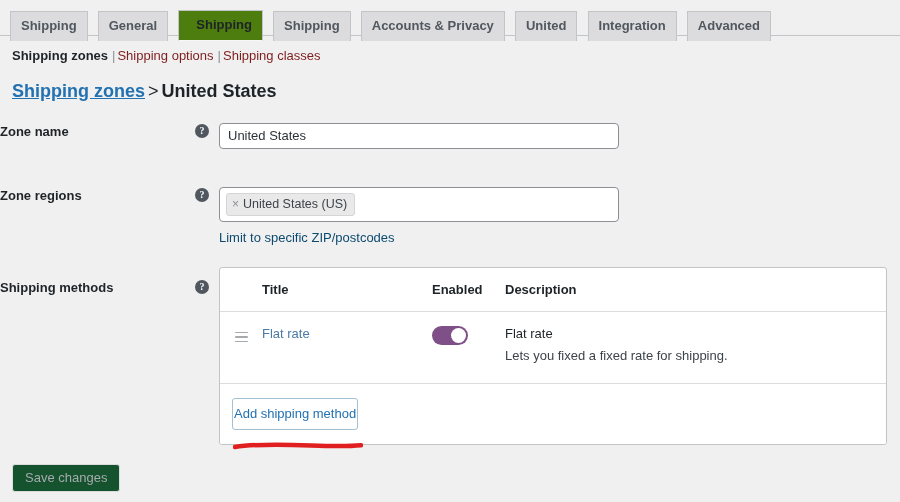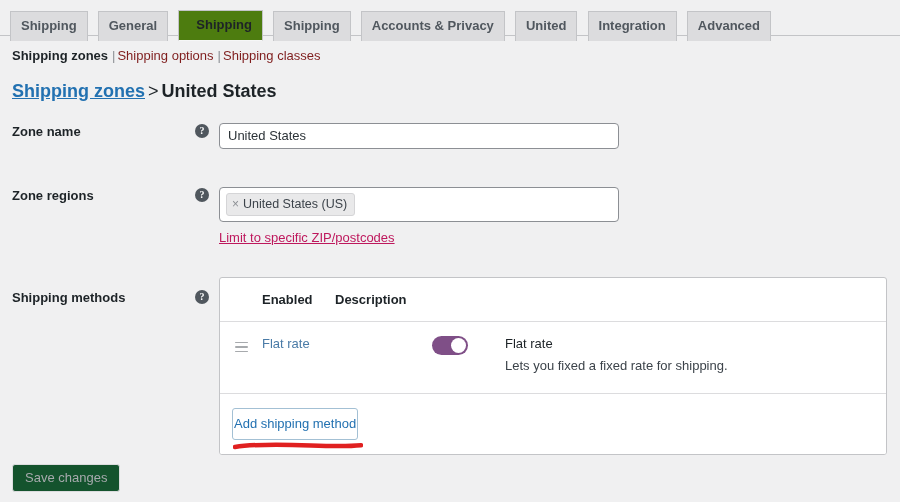--- a/index.html
+++ b/index.html
@@ -116,21 +116,20 @@
     margin-top: 20px;
   }
   .form-row {
     display: flex;
     align-items: flex-start;
     margin-bottom: 0;
   }
   .form-label {
     width: 195px;
     min-width: 195px;
-    padding-left: 12px;
     box-sizing: border-box;
     font-weight: 700;
     color: #1d2327;
     font-size: 13px;
     line-height: 18px;
   }
   .help-tip {
     width: 14px;
     min-width: 14px;
     height: 14px;
@@ -187,23 +186,22 @@
   }
   .token .token-x {
     color: #8c8f94;
     margin-right: 4px;
     font-size: 12px;
     cursor: pointer;
   }
   .link-below {
     display: inline-block;
     margin-top: 8px;
-    color: #be185d;
-    font-size: 13px;
-    text-decoration: underline;
+    color: #0c4a6e;
+    font-size: 13px;
     cursor: pointer;
   }
 
   
   .methods-table {
     width: 668px;
     border: 1px solid #c3c4c7;
     border-radius: 3px;
     background: #ffffff;
     box-sizing: border-box;
@@ -379,29 +377,30 @@
       <div class="select2-box">
         <span class="token">
           <span class="token-x">×</span>
             <span>United States (US)</span>
         </span>
       </div>
       <a class="link-below">Limit to specific ZIP/postcodes</a>
     </div>
   </div>
 
-  <div class="form-row" style="margin-top:32px;">
+  <div class="form-row" style="margin-top:22px;">
     <div class="form-label" style="padding-top:12px;">Shipping methods</div>
     <div class="help-tip" style="margin-top:13px;">?</div>
     <div class="form-field">
 
       <div class="methods-table">
 
         <div class="mt-head">
           <div class="col-handle"></div>
+          <div class="col-title">Title</div>
           <div class="col-enabled">Enabled</div>
           <div class="col-desc">Description</div>
         </div>
 
         <div class="mt-row">
           <div class="col-handle">
             <span class="handle-icon">
               <span></span><span></span><span></span>
             </span>
           </div>

